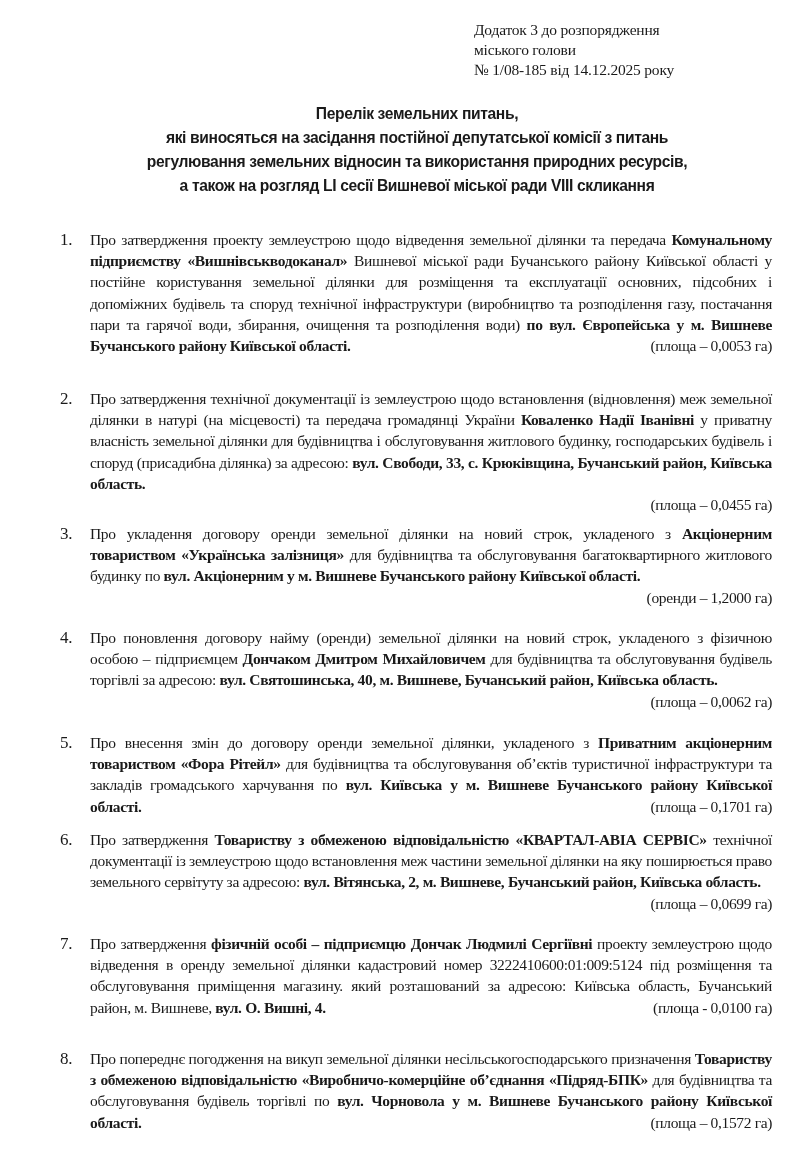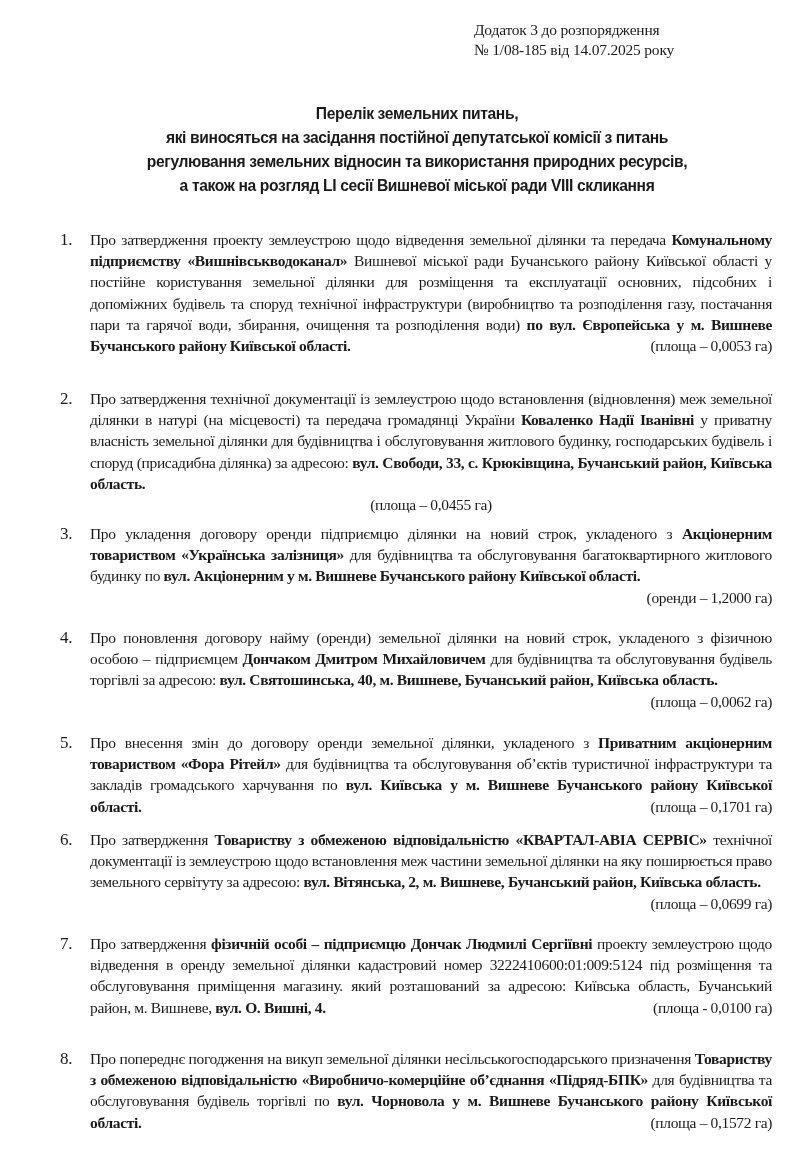--- a/index.html
+++ b/index.html
@@ -23,31 +23,32 @@
   .items { position: absolute; left: 0; top: 0; width: 800px; }
   .item {
     position: absolute; left: 40px; width: 720px;
     font-size: 15.5px; line-height: 21.2px; letter-spacing: -0.35px;
     text-align: justify;
   }
   .num { position: absolute; left: 8px; top: 0; font-size: 17px; }
   .body { margin-left: 38px; }
   .b { font-weight: bold; }
   .area { float: right; margin-left: 12px; }
-  .area-line { text-align: center; }
+  .area-line { text-align: right; }
   .clear { clear: both; }
 </style>
 </head>
 <body>
 
 <div class="page">
 
   <div class="appendix">
     <div>Додаток 3 до розпорядження</div>
-    <div>№ 1/08-185  від  14.07.2025 року</div>
+    <div>міського голови</div>
+    <div>№ 1/08-185  від  14.12.2025 року</div>
   </div>
 
   <div class="title">
     <div>Перелік земельних питань,</div>
     <div>які виносяться на засідання постійної депутатської комісії з питань</div>
     <div>регулювання земельних відносин та використання природних ресурсів,</div>
     <div>а також на розгляд LI сесії Вишневої міської ради VIII скликання</div>
   </div>
 
   <div class="items">
@@ -64,21 +65,21 @@
       <span class="num">2.</span>
       <div class="body">
         <span>Про затвердження технічної документації із землеустрою щодо встановлення (відновлення) меж земельної ділянки в натурі (на місцевості) та передача громадянці України </span><span class="b">Коваленко Надії Іванівні</span><span> у приватну власність земельної ділянки для будівництва і обслуговування житлового будинку, господарських будівель і споруд (присадибна ділянка) за адресою: </span><span class="b">вул. Свободи, 33, с. Крюківщина, Бучанський район, Київська область.</span>
         <div class="area-line">(площа – 0,0455 га)</div>
       </div>
     </div>
 
     <div class="item" style="top:523px">
       <span class="num">3.</span>
       <div class="body">
-        <span>Про укладення договору оренди підприємцю ділянки на новий строк, укладеного з </span><span class="b">Акціонерним товариством «Українська залізниця»</span><span> для будівництва та обслуговування багатоквартирного житлового будинку по </span><span class="b">вул. Акціонерним у м. Вишневе Бучанського району Київської області.</span><span class="area">(оренди – 1,2000 га)</span>
+        <span>Про укладення договору оренди земельної ділянки на новий строк, укладеного з </span><span class="b">Акціонерним товариством «Українська залізниця»</span><span> для будівництва та обслуговування багатоквартирного житлового будинку по </span><span class="b">вул. Акціонерним у м. Вишневе Бучанського району Київської області.</span><span class="area">(оренди – 1,2000 га)</span>
         <div class="clear"></div>
       </div>
     </div>
 
     <div class="item" style="top:627px">
       <span class="num">4.</span>
       <div class="body">
         <span>Про поновлення договору найму (оренди) земельної ділянки на новий строк, укладеного з фізичною особою – підприємцем </span><span class="b">Дончаком Дмитром Михайловичем</span><span> для будівництва та обслуговування будівель торгівлі за адресою: </span><span class="b">вул. Святошинська, 40, м. Вишневе, Бучанський район, Київська область.</span><span class="area">(площа – 0,0062 га)</span>
         <div class="clear"></div>
       </div>

